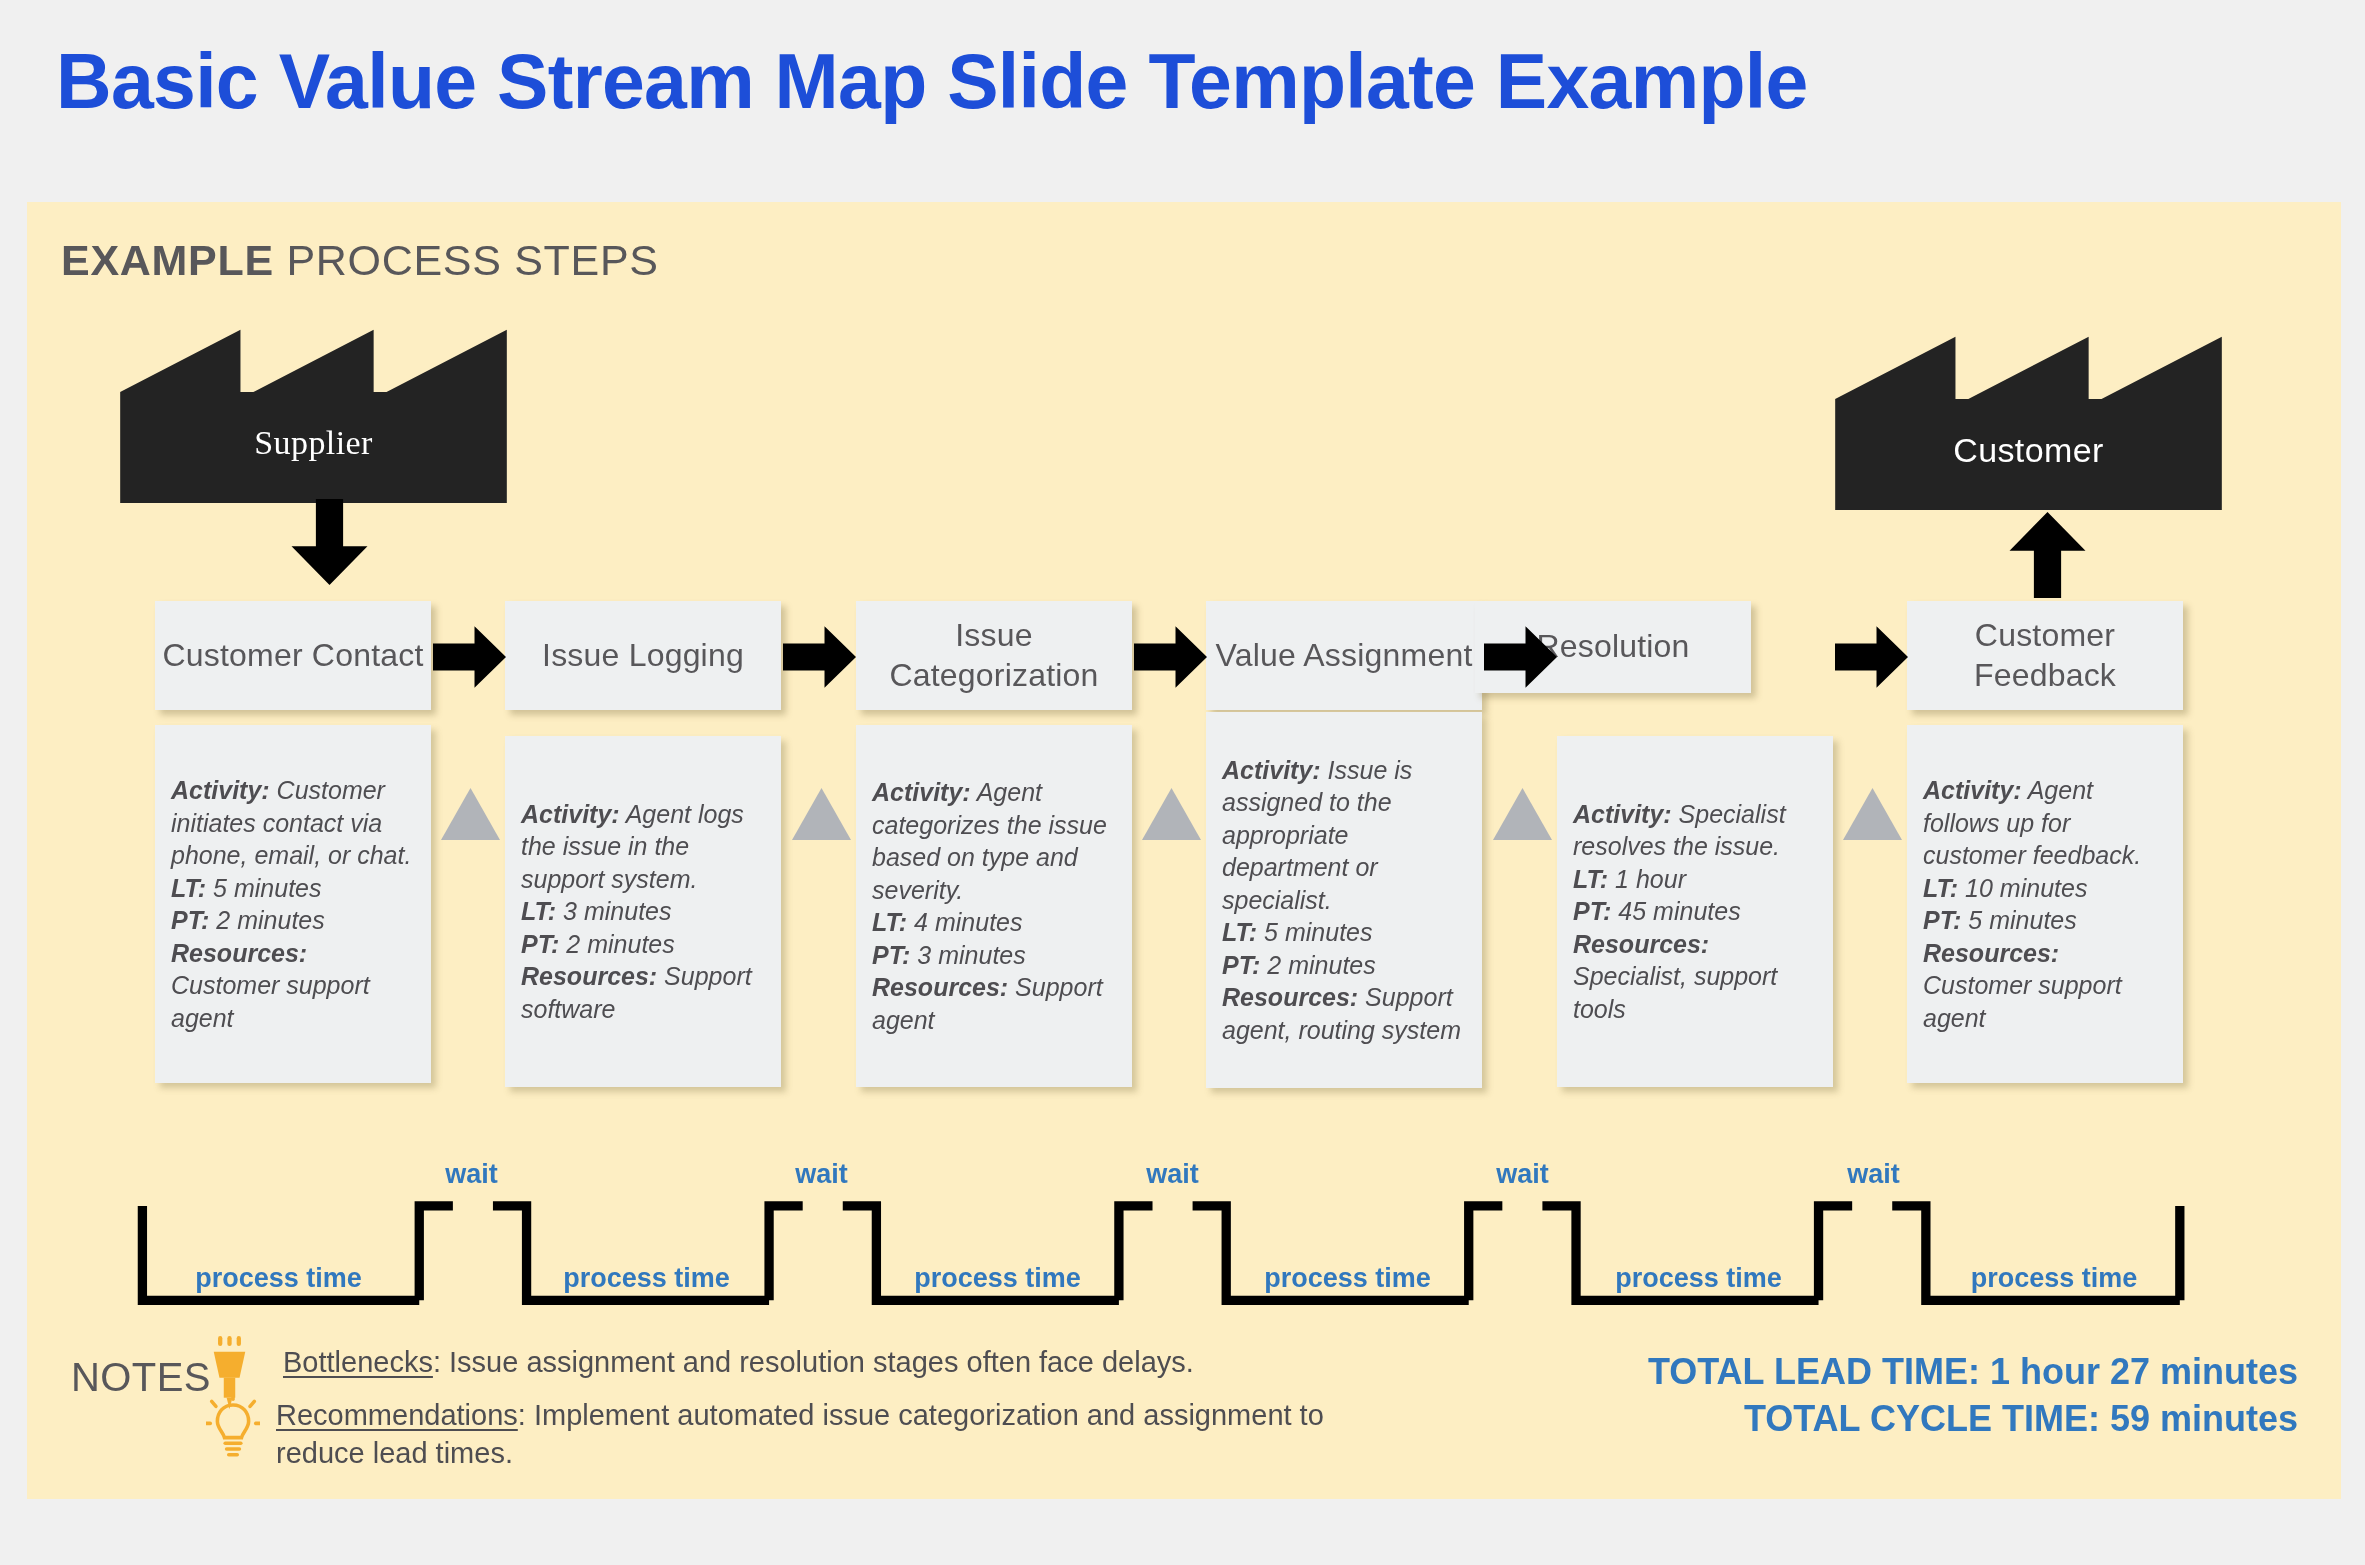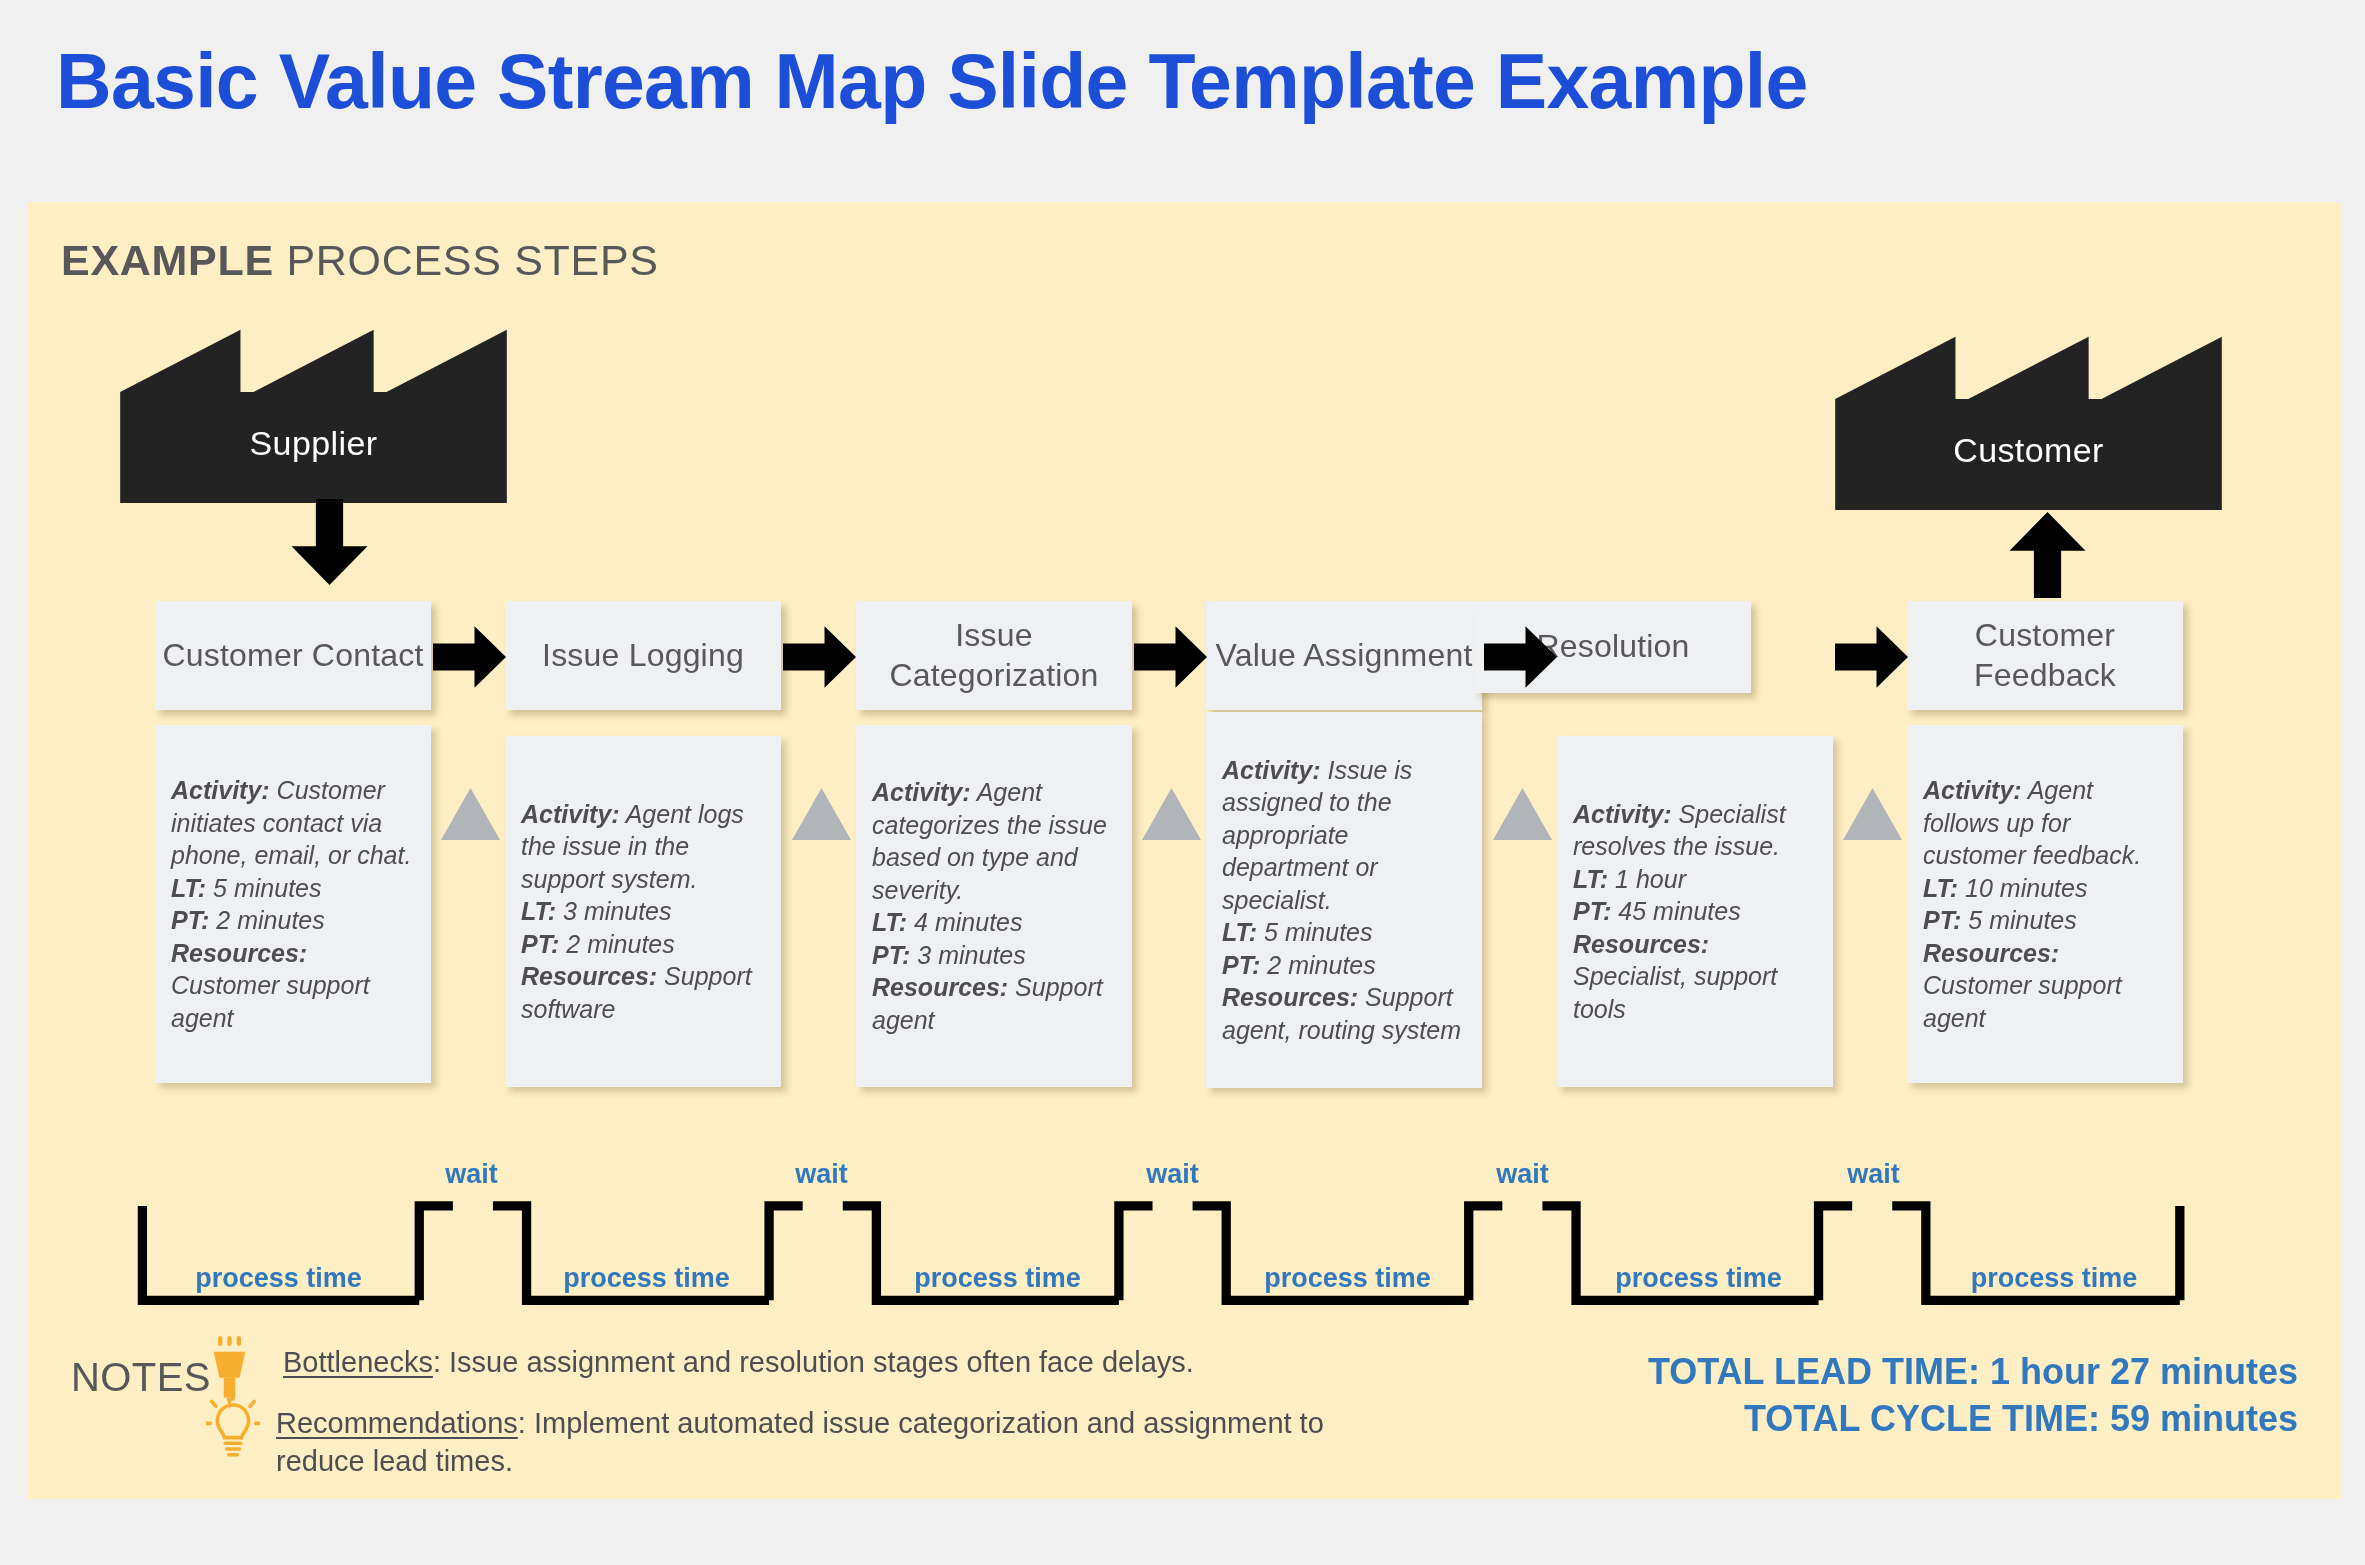--- a/index.html
+++ b/index.html
@@ -68,21 +68,21 @@
   .factory .factory-label {
     position: absolute;
     left: 0;
     top: 100px;
     width: 387px;
     text-align: center;
     font-size: 34px;
     color: #ffffff;
     letter-spacing: 0.4px;
   }
-  .factory-supplier { left: 93px; top: 122px; }
+  .factory-supplier { left: 93px; top: 122px; font-family: Liberation Serif, serif; }
   .factory-customer { left: 1808px; top: 129px; }
 
   
   .vert-arrow { position: absolute; }
   .vert-arrow svg { display: block; }
   .arrow-down { left: 263px; top: 297px; }
   .arrow-up   { left: 1981px; top: 310px; }
 
   
   .proc-box {
@@ -404,21 +404,21 @@
           <path d="M29 78 L47 78"></path>
           <path d="M32 86 L44 86"></path>
         </g>
       </svg>
     </div>
 
     <div class="note-line" style="left:256px; top:1141px; width:1118px;">
       <u>Bottlenecks</u><span>: Issue assignment and resolution stages often face delays.</span>
     </div>
 
-    <div class="note-line" style="left:249px; top:1194px; width:1118px;margin-top:8px;">
+    <div class="note-line" style="left:249px; top:1194px; width:1118px;">
       <u>Recommendations</u><span>:  Implement automated issue categorization and assignment to reduce lead times.</span>
     </div>
 
     <div class="totals">
       <div>TOTAL LEAD TIME: 1 hour 27 minutes</div>
       <div>TOTAL CYCLE TIME: 59 minutes</div>
     </div>
 
   </div>
 </div>

